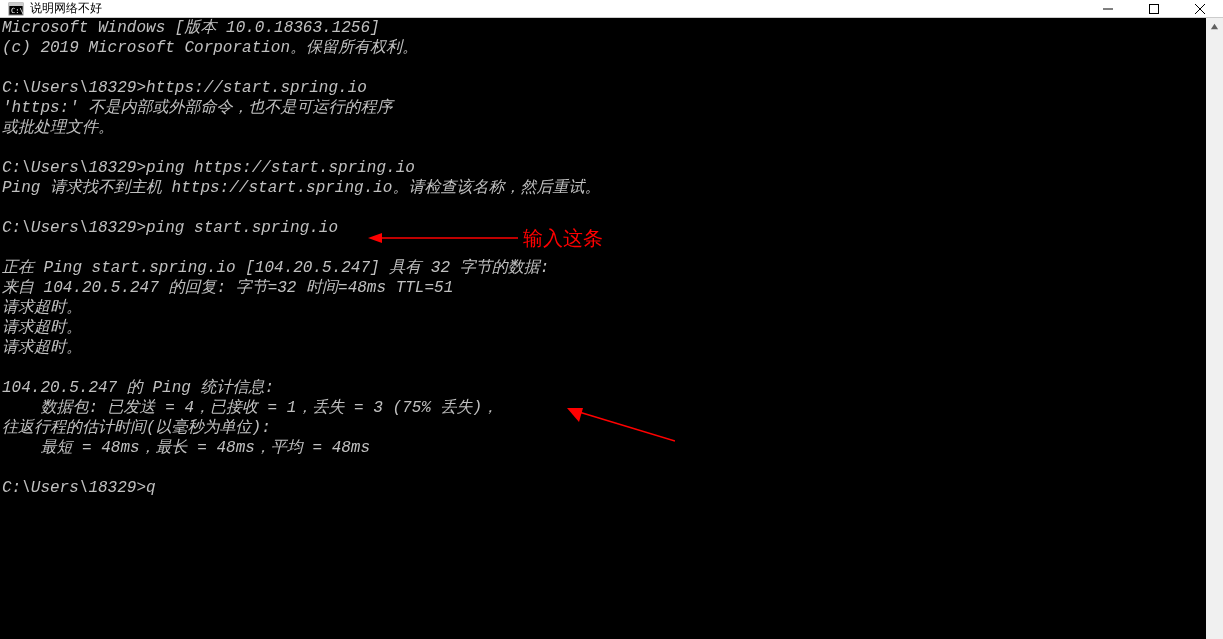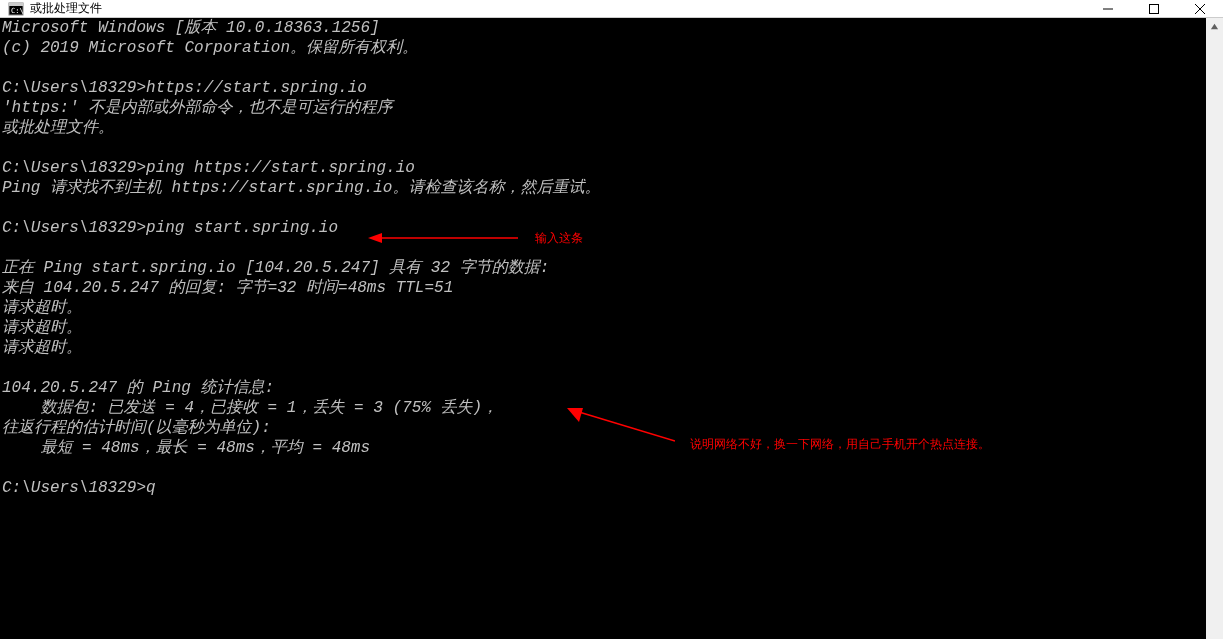--- a/index.html
+++ b/index.html
@@ -14,36 +14,36 @@
   .win-btn svg{stroke:#000;stroke-width:1;fill:none;}
   .client{flex:1;display:flex;position:relative;background:#000;}
   .terminal{flex:1;background:#000;color:#c0c0c0;font-family:"NSimSun","SimSun","Consolas","Courier New",monospace;font-size:16px;line-height:20px;letter-spacing:0;padding:0 2px;white-space:pre;overflow:hidden;position:relative;}
   .terminal .line{height:20px;font-style:italic;}
   .scrollbar{width:17px;background:#f0f0f0;position:relative;}
   .scroll-arrow{width:17px;height:17px;display:flex;align-items:center;justify-content:center;position:absolute;left:0;background:#f0f0f0;}
   .scroll-arrow.up{top:0;}
   .scroll-arrow svg{width:9px;height:9px;fill:#606060;}
   
   .annot{position:absolute;pointer-events:none;}
-  .annot-text{color:#ff0000;font-family:"SimSun","Microsoft YaHei",sans-serif;font-size:12px;white-space:nowrap;position:absolute;margin-left:12px;}
+  .annot-text{color:#ff0000;font-family:"SimSun","Microsoft YaHei",sans-serif;font-size:20px;white-space:nowrap;position:absolute;}
 </style>
 </head>
 <body>
 
 <div class="window">
 
   <div class="titlebar">
     <span class="icon">
       <svg viewBox="0 0 16 16">
           <rect x="1" y="2" width="14" height="12" fill="#000" stroke="#888" stroke-width="1"></rect>
           <rect x="1" y="2" width="14" height="3" fill="#ccc"></rect>
           <text x="3" y="12" font-size="7" fill="#fff" font-family="monospace">C:\</text>
         </svg>
     </span>
-    <span class="title-text">或批处理文件</span>
+    <span class="title-text">说明网络不好</span>
     <span class="title-spacer"></span>
     <div class="win-btns">
       <div class="win-btn">
         <svg width="10" height="10" viewBox="0 0 10 10">
             <line x1="0" y1="5" x2="10" y2="5"></line>
           </svg>
       </div>
       <div class="win-btn">
         <svg width="10" height="10" viewBox="0 0 10 10">
             <rect x="0.5" y="0.5" width="9" height="9"></rect>
@@ -68,21 +68,20 @@
         <line x1="150" y1="10" x2="12" y2="10" stroke="#ff0000" stroke-width="1.5"></line>
         <polygon points="0,10 14,5 14,15" fill="#ff0000"></polygon>
       </svg>
       <div class="annot-text" style="left:523px;top:210px;">输入这条</div>
 
       
       <svg class="annot" style="left:565px;top:388px;width:110px;height:40px;" viewBox="0 0 110 40">
         <line x1="110" y1="35" x2="14" y2="6" stroke="#ff0000" stroke-width="1.5"></line>
         <polygon points="2,2 18,2 14,16" fill="#ff0000"></polygon>
       </svg>
-      <div class="annot-text" style="left:678px;top:416px;">说明网络不好，换一下网络，用自己手机开个热点连接。</div>
 
       
     </div>
 
     <div class="scrollbar">
       <div class="scroll-arrow up">
         <svg viewBox="0 0 10 10">
             <polygon points="5,2 9,8 1,8"></polygon>
           </svg>
       </div>

